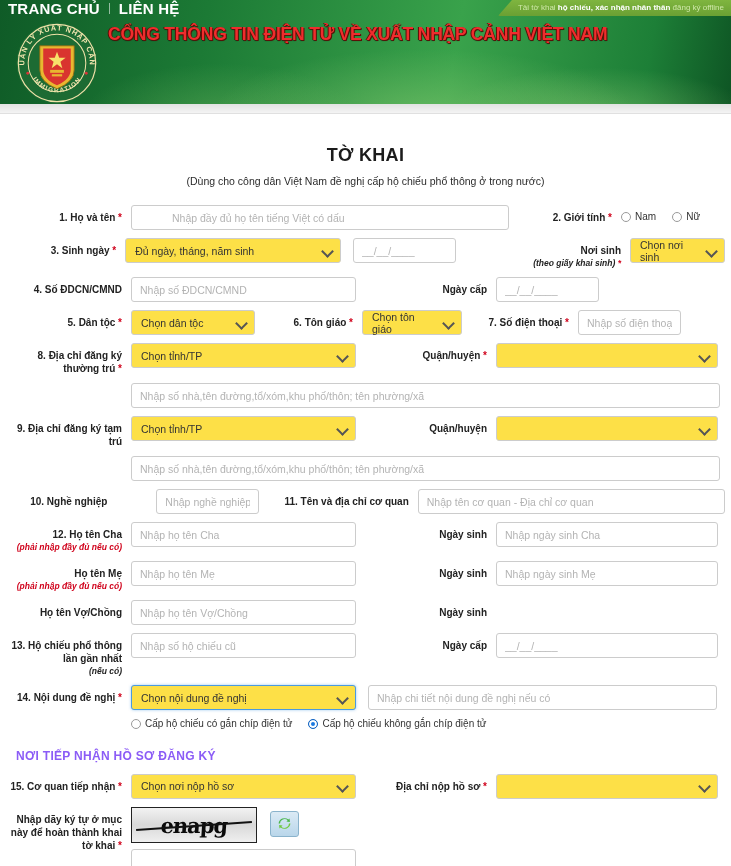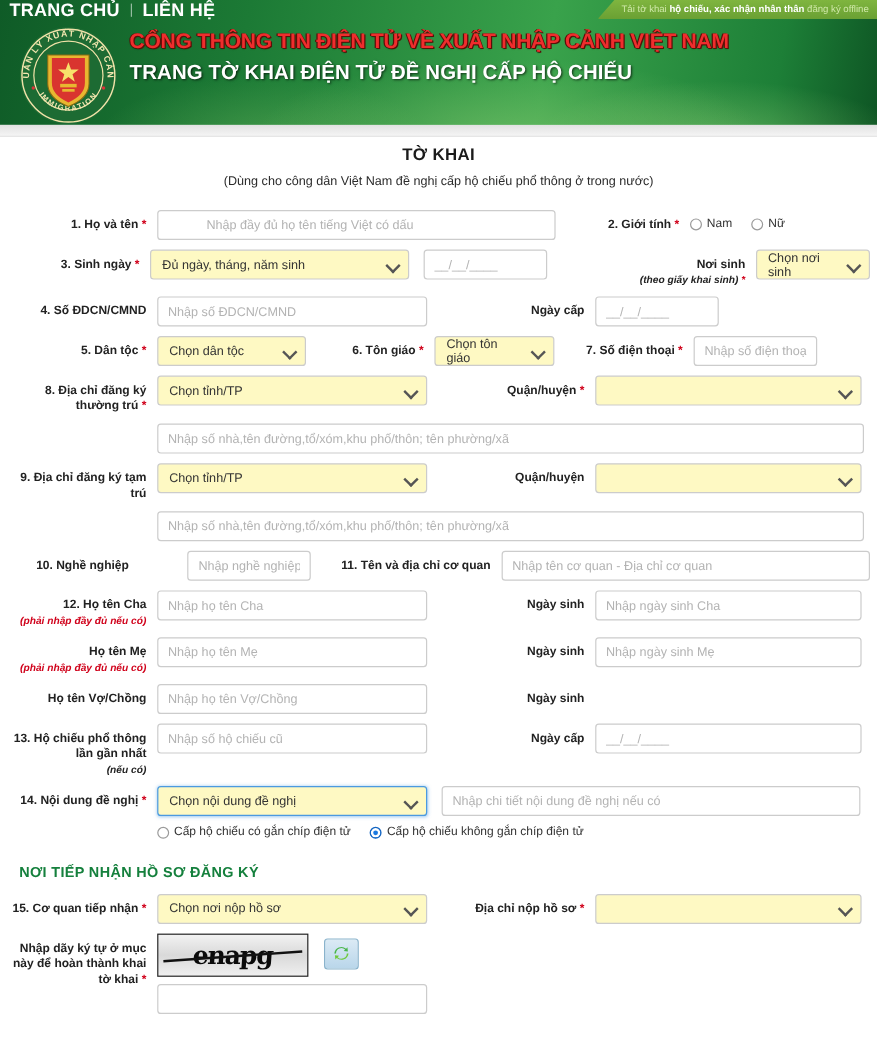--- a/index.html
+++ b/index.html
@@ -109,24 +109,24 @@
     background: linear-gradient(180deg, #e2e2e2 0%, #f4f4f4 100%);
     border-bottom: 1px solid #e0e0e0;
   }
 
   
   .sheet {
     padding: 0 6px;
   }
   .doc-title {
     text-align: center;
-    font-size: 14px;
+    font-size: 18px;
     font-weight: bold;
     color: #1b1b1b;
-    margin-top: 6px;
+    margin-top: 31px;
     letter-spacing: .3px;
   }
   .doc-sub {
     text-align: center;
     font-size: 10.5px;
     color: #2b2b2b;
     margin-top: 9px;
   }
 
   .form {
@@ -177,21 +177,21 @@
     background: #fff;
     outline: none;
   }
   input[type="text"]::placeholder { color: #b3b3b3; }
 
   .sel {
     box-sizing: border-box;
     height: 25px;
     border: 1px solid #ccc;
     border-radius: 3px;
-    background: #fef9c3;
+    background: #fde047;
     position: relative;
     font-size: 10.5px;
     color: #333;
     display: flex;
     align-items: center;
     padding: 0 26px 0 9px;
     cursor: pointer;
     user-select: none;
   }
   .sel.focus { border-color: #4b9ae0; box-shadow: 0 0 3px rgba(75,154,224,.55); }
@@ -236,21 +236,21 @@
   }
   .dot.on {
     border-color: #1565c0;
     background: #1b79e0;
     box-shadow: inset 0 0 0 2px #ffffff;
   }
 
   .section-head {
     font-size: 12px;
     font-weight: bold;
-    color: #15803d;
+    color: #8b5cf6;
     letter-spacing: .3px;
     margin: 18px 0 11px 10px;
   }
 
   .captcha-img {
     width: 124px;
     height: 34px;
     border: 1px solid #222;
     background: linear-gradient(180deg,#f2f2f2 0%, #d9d9d9 50%, #efefef 100%);
     position: relative;
@@ -330,37 +330,36 @@
         <path d="M34 33 L66 33 L66 57 Q66 69 50 76 Q34 69 34 57 Z" fill="#d9342f"></path>
         <path d="M50 37 L52.6 44 L60 44 L54 48.6 L56.2 56 L50 51.4 L43.8 56 L46 48.6 L40 44 L47.4 44 Z" fill="#f7e06a"></path>
         <rect x="42" y="58" width="16" height="3.4" fill="#e8b730"></rect>
         <rect x="44" y="63" width="12" height="2.6" fill="#e8b730"></rect>
       </g>
     </svg>
   </div>
 
   <div class="brand">
     <div class="line1">CỔNG THÔNG TIN ĐIỆN TỬ VỀ XUẤT NHẬP CẢNH VIỆT NAM</div>
-    <div class="line2">TRANG TỜ KHAI ĐIỆN TỬ ĐỀ NGHỊ CẤP HỘ CHIẾU</div>
   </div>
 </div>
 <div class="subbar"></div>
 
 <div class="sheet">
 
   <div class="doc-title">TỜ KHAI</div>
   <div class="doc-sub">(Dùng cho công dân Việt Nam đề nghị cấp hộ chiếu phổ thông ở trong nước)</div>
 
   <div class="form">
 
     <div class="row">
       <div class="lbl" style="width:125px">
         <span>1. Họ và tên</span> <span class="req">*</span>
       </div>
-      <input type="text" style="width: 332px; padding-left: 40px;" placeholder="Nhập đầy đủ họ tên tiếng Việt có dấu">
+      <input type="text" style="width: 378px; padding-left: 40px;" placeholder="Nhập đầy đủ họ tên tiếng Việt có dấu">
       <div class="lbl" style="width:95px;margin-left:17px">
         <span>2. Giới tính</span> <span class="req">*</span>
       </div>
       <div style="padding-top:6px">
         <label class="radio">
           <span class="dot"></span>
           <span>Nam</span>
         </label>
         <label class="radio">
           <span class="dot"></span>

